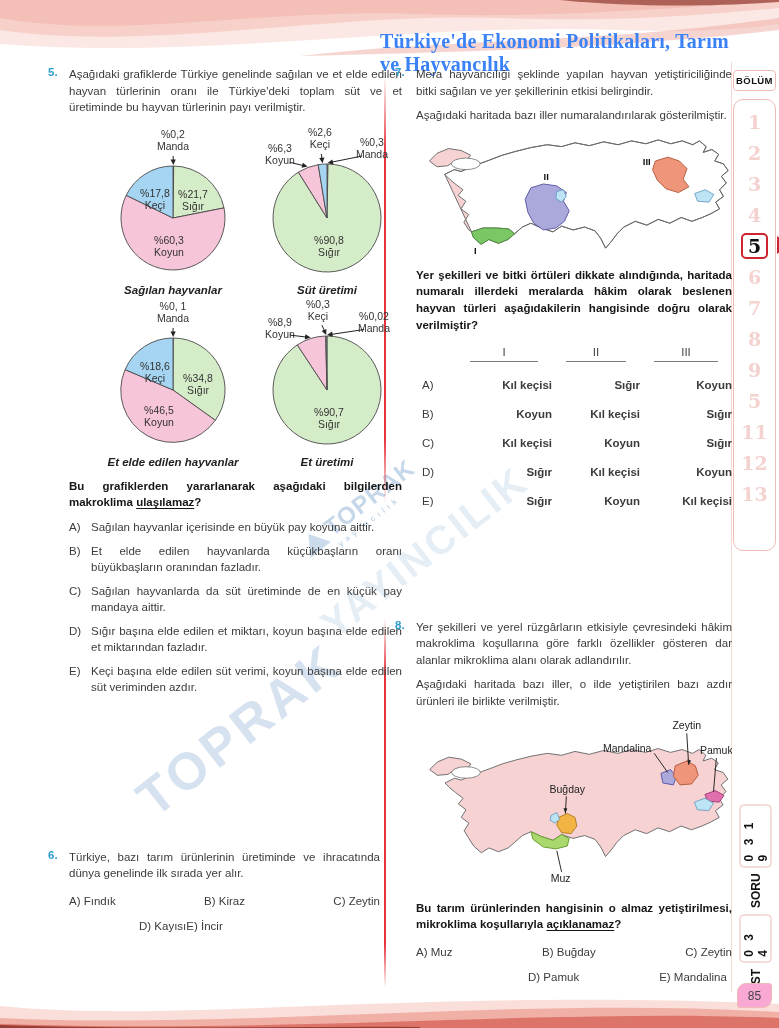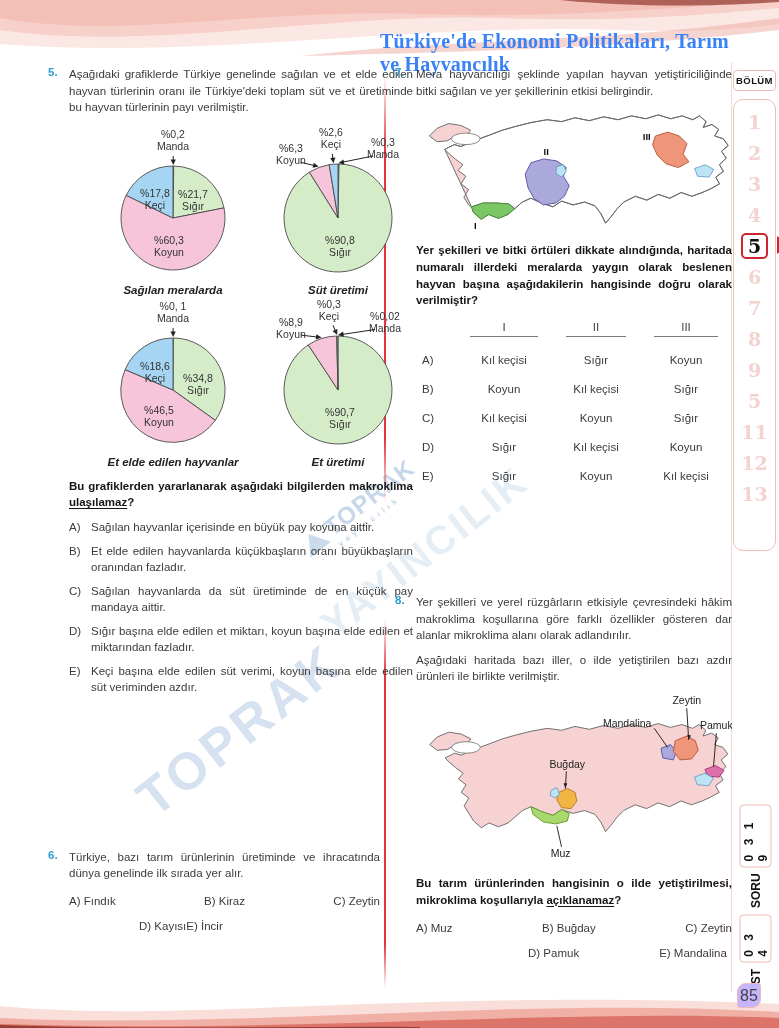--- a/index.html
+++ b/index.html
@@ -39,33 +39,33 @@
   .uline { text-decoration:underline; text-underline-offset:2px; }
 
   .opt { display:flex; margin-top:7.5px; line-height:1.42; }
   .opt-l { width:22px; flex:none; }
   .opt-t { flex:1; text-align:justify; }
 
   .row-opts { display:flex; justify-content:space-between; margin-top:13px; }
   .row-opts2 { display:flex; margin-top:13px; }
 
   
-  .pie-grid { display:grid; grid-template-columns:150px 150px; column-gap:15px;
+  .pie-grid { display:grid; grid-template-columns:150px 150px; column-gap:4px;
               margin:0 0 4px 29px; }
   .pie-cell { text-align:center; }
   .pie-title { font-weight:bold; font-style:italic; font-size:11.5px; color:#222;
                margin-top:-2px; }
 
   
   .anim-table { margin:12px 0 0 6px; }
   .at-head { display:grid; grid-template-columns:34px 96px 88px 92px; }
   .at-head span { text-align:center; border-bottom:1px solid #7a7a7a; padding-bottom:3px;
                   margin:0 14px; color:#444; }
   .at-row { display:grid; grid-template-columns:34px 96px 88px 92px; margin-top:17px; }
-  .at-row .c { text-align:center; }
+  .at-row .c { text-align:right;font-weight:bold; }
 
   
   .map-svg { display:block; margin:8px 0 4px 0; }
   .map-label { font:bold 10px "Liberation Sans", sans-serif; fill:#111; }
   .map-crop  { font:11px "Liberation Sans", sans-serif; fill:#222; }
 
   
   .bolum-box { position:absolute; top:70px; right:3px; width:43px; height:21px;
     background:#fff; border:1px solid #efbbb4; border-radius:4px;
     display:flex; align-items:center; justify-content:center;
@@ -82,24 +82,24 @@
     border-left:12px solid #ce2430; border-top:9px solid transparent;
     border-bottom:9px solid transparent; }
 
   
   .test-vert { position:absolute; left:658px; top:890px; width:195px; height:24px;
     transform:rotate(-90deg); display:flex; align-items:center; gap:6px;
     font-weight:bold; font-size:12px; color:#111; }
   .tb { border:1px solid #efbbb4; border-radius:4px; padding:1px 5px;
         letter-spacing:3px; background:#fff; }
 
-  .page-box { position:absolute; left:737px; top:983px; width:24px; height:25px;
-    background:#c4b5fd; border:1px solid #efbbb4; border-radius:9px 3px 9px 3px;
+  .page-box { position:absolute; left:737px; top:983px; width:35px; height:25px;
+    background:#f9a8d4; border:1px solid #efbbb4; border-radius:9px 3px 9px 3px;
     display:flex; align-items:center; justify-content:center;
-    font-size:16px; color:#444; }
+    font-size:12px; color:#444; }
 
   
   .wm { position:absolute; color:rgba(147,178,214,.38); font-weight:bold;
         pointer-events:none; white-space:nowrap; }
   #wm-big { left:118px; top:700px; font-size:52px; letter-spacing:4px;
             transform:rotate(-38deg); }
   #wm-mid { left:300px; top:530px; font-size:40px; letter-spacing:3px;
             color:rgba(160,190,220,.28); transform:rotate(-38deg); }
   #wm-logo { left:292px; top:492px; transform:rotate(-38deg);
              color:rgba(140,175,212,.5); text-align:center; }
@@ -154,21 +154,21 @@
               <path d="M 75,94 L 75.7,42.0 A 52,52 0 0 1 126.0,83.9 Z" fill="#d5ecc9" stroke="#4a4a4a" stroke-width="0.9" stroke-linejoin="round"></path>
               <path d="M 75,94 L 126.0,83.9 A 52,52 0 1 1 28.2,71.3 Z" fill="#f7c5d9" stroke="#4a4a4a" stroke-width="0.9" stroke-linejoin="round"></path>
               <path d="M 75,94 L 28.2,71.3 A 52,52 0 0 1 75.0,42.0 Z" fill="#a5d5f2" stroke="#4a4a4a" stroke-width="0.9" stroke-linejoin="round"></path>
               <text x="75" y="14" text-anchor="middle" font-size="10.5" fill="#333" font-family="&quot;Liberation Sans&quot;, sans-serif"><tspan x="75" dy="0">%0,2</tspan><tspan x="75" dy="12">Manda</tspan></text>
               <line x1="75.2" y1="32.0" x2="75.3" y2="38.0" stroke="#222" stroke-width="1"></line>
               <path d="M 75.3,41.0 L 72.6,35.5 L 77.8,35.5 Z" fill="#222"></path>
               <text x="95" y="74" text-anchor="middle" font-size="10.5" fill="#333" font-family="&quot;Liberation Sans&quot;, sans-serif"><tspan x="95" dy="0">%21,7</tspan><tspan x="95" dy="12">Sığır</tspan></text>
               <text x="71" y="120" text-anchor="middle" font-size="10.5" fill="#333" font-family="&quot;Liberation Sans&quot;, sans-serif"><tspan x="71" dy="0">%60,3</tspan><tspan x="71" dy="12">Koyun</tspan></text>
               <text x="57" y="73" text-anchor="middle" font-size="10.5" fill="#333" font-family="&quot;Liberation Sans&quot;, sans-serif"><tspan x="57" dy="0">%17,8</tspan><tspan x="57" dy="12">Keçi</tspan></text>
             </svg>
-          <div class="pie-title">Sağılan meralarda</div>
+          <div class="pie-title">Sağılan hayvanlar</div>
         </div>
         <div class="pie-cell">
           <svg id="pie-1" width="150" height="160">
               <path d="M 75,94 L 75.0,40.0 A 54,54 0 0 1 76.0,40.0 Z" fill="#f7c5d9" stroke="#4a4a4a" stroke-width="0.9" stroke-linejoin="round"></path>
               <path d="M 75,94 L 76.0,40.0 A 54,54 0 1 1 46.4,48.2 Z" fill="#d5ecc9" stroke="#4a4a4a" stroke-width="0.9" stroke-linejoin="round"></path>
               <path d="M 75,94 L 46.4,48.2 A 54,54 0 0 1 66.2,40.7 Z" fill="#f7c5d9" stroke="#4a4a4a" stroke-width="0.9" stroke-linejoin="round"></path>
               <path d="M 75,94 L 66.2,40.7 A 54,54 0 0 1 75.0,40.0 Z" fill="#a5d5f2" stroke="#4a4a4a" stroke-width="0.9" stroke-linejoin="round"></path>
               <text x="120" y="22" text-anchor="middle" font-size="10.5" fill="#333" font-family="&quot;Liberation Sans&quot;, sans-serif"><tspan x="120" dy="0">%0,3</tspan><tspan x="120" dy="12">Manda</tspan></text>
               <line x1="110.2" y1="32.0" x2="78.5" y2="38.4" stroke="#222" stroke-width="1"></line>
               <path d="M 75.5,39.0 L 80.4,35.4 L 81.4,40.5 Z" fill="#222"></path>
@@ -261,36 +261,37 @@
     </div>
   </div>
 </div>
 
 <div class="col" id="col-right">
 
   <div class="q">
     <div class="qnum">7.</div>
     <div class="qbody">
       <p class="just para">Mera hayvancılığı şeklinde yapılan hayvan yetiştiriciliğinde bitki sağılan ve yer şekillerinin etkisi belirgindir.</p>
+      <p class="just para">Aşağıdaki haritada bazı iller numaralandırılarak gösterilmiştir.</p>
 
       <svg class="map-svg" width="316" height="125" viewBox="0 0 330 130">
         <path fill="#f7d2d2" stroke="#6b6b6b" stroke-width="1" stroke-linejoin="round" d="M 30,44 L 40,39 L 47,41 L 56,37 L 66,33 L 77,29 L 90,24 L 104,20 L 120,16 L 137,13 L 152,15 L 166,11 L 181,14 L 196,10 L 211,13 L 225,9 L 240,12 L 253,8 L 266,12 L 278,9 L 289,13 L 296,9 L 303,15 L 300,21 L 309,18 L 316,23 L 312,30 L 321,33 L 326,40 L 319,46 L 324,53 L 317,60 L 321,67 L 313,73 L 317,80 L 308,85 L 299,89 L 288,93 L 277,89 L 265,95 L 253,91 L 241,97 L 229,93 L 217,99 L 210,106 L 204,114 L 198,121 L 193,111 L 187,103 L 176,99 L 164,102 L 152,98 L 143,104 L 131,100 L 120,95 L 111,99 L 103,106 L 97,101 L 84,100 L 70,100 L 58,104 L 60,110 L 68,117 L 76,112 L 86,116 L 96,112 L 103,106 L 111,99 L 120,95 L 131,100 L 143,104 L 152,98 L 164,102 L 176,99 L 187,103 L 193,111 L 198,121 L 204,114 L 210,106 L 217,99 L 229,93 L 241,97 L 253,91 L 265,95 L 277,89 L 288,93 L 299,89 L 308,85 L 317,80 L 313,73 L 321,67 L 317,60 L 324,53 L 319,46 L 326,40 L 321,33 L 312,30 L 316,23 L 309,18 L 300,21 L 303,15 L 296,9 L 289,13 L 278,9 L 266,12 L 253,8 L 240,12 L 225,9 L 211,13 L 196,10 L 181,14 L 166,11 L 152,15 L 137,13 L 120,16 L 104,20 L 90,24 L 77,29 L 66,33 L 56,37 L 47,41 L 40,39 L 30,44 L 35,49 L 41,54 L 49,60 L 44,66 L 52,72 L 47,80 L 55,86 L 50,94 L 55,102 L 58,104 Z"></path>
         <path fill="#f7d2d2" stroke="#6b6b6b" stroke-width="1" d="M 14,30 L 22,22 L 34,17 L 47,19 L 57,24 L 52,31 L 42,29 L 33,35 L 22,36 Z"></path>
         <ellipse cx="52" cy="33" rx="15" ry="6" fill="#ffffff" stroke="#6b6b6b" stroke-width="0.8"></ellipse>
         <path fill="#7cc765" stroke="#4c8a3c" stroke-width="1" d="M 58,104 L 70,100 L 84,100 L 97,101 L 103,106 L 96,112 L 86,116 L 76,112 L 68,117 L 60,110 Z"></path>
         <path fill="#aba8dc" stroke="#5b57a5" stroke-width="1" d="M 120,58 L 133,54 L 147,56 L 157,63 L 154,72 L 160,82 L 155,93 L 146,100 L 133,102 L 123,95 L 117,84 L 114,70 Z"></path>
         <path fill="#bce4f5" stroke="#5a93b8" stroke-width="0.8" d="M 147,62 L 154,60 L 157,67 L 152,73 L 146,69 Z"></path>
         <path fill="#ef9579" stroke="#b35a3e" stroke-width="1" d="M 250,30 L 263,26 L 275,30 L 283,38 L 279,49 L 285,57 L 274,63 L 261,59 L 252,50 L 247,39 Z"></path>
         <path fill="#bce4f5" stroke="#5a93b8" stroke-width="0.8" d="M 291,64 L 302,60 L 311,65 L 306,73 L 294,72 Z"></path>
         <text class="map-label" x="62" y="127" text-anchor="middle">I</text>
         <text class="map-label" x="136" y="50" text-anchor="middle">II</text>
         <text class="map-label" x="241" y="34" text-anchor="middle">III</text>
       </svg>
 
-      <p class="stem just" style="margin-top:10px">Yer şekilleri ve bitki örtüleri dikkate alındığında, haritada numaralı illerdeki meralarda yaygın olarak beslenen hayvan başına aşağıdakilerin hangisinde doğru olarak verilmiştir?</p>
+      <p class="stem just" style="margin-top:10px">Yer şekilleri ve bitki örtüleri dikkate alındığında, haritada numaralı illerdeki meralarda hâkim olarak beslenen hayvan türleri aşağıdakilerin hangisinde doğru olarak verilmiştir?</p>
 
       <div class="anim-table">
         <div class="at-head">
           <span style="border:none"></span>
           <span>I</span>
           <span>II</span>
           <span>III</span>
         </div>
         <div class="at-row">
             <span>A)</span>
@@ -354,21 +355,21 @@
           <path d="M 283,16 L 285,49"></path>
           <path d="M 285,49 L 283.5,43.5 L 287.5,44.5 Z" fill="#222" stroke="none"></path>
           <path d="M 249,37 L 263,57"></path>
           <path d="M 314,42 L 311,77"></path>
           <path d="M 157,82 L 156,100"></path>
           <path d="M 156,100 L 154,94.5 L 158,94.5 Z" fill="#222" stroke="none"></path>
           <path d="M 152,161 L 147,139"></path>
         </g>
       </svg>
 
-      <p class="stem just" style="margin-top:10px"><span>Bu tarım ürünlerinden hangisinin o ilde yetiştirilmesi, mikroklima koşullarıyla </span><span class="uline">açıklanamaz</span><span>?</span></p>
+      <p class="stem just" style="margin-top:10px"><span>Bu tarım ürünlerinden hangisinin o almaz yetiştirilmesi, mikroklima koşullarıyla </span><span class="uline">açıklanamaz</span><span>?</span></p>
 
       <div class="row-opts">
         <span><span>A)</span> <span>Muz</span></span>
         <span><span>B)</span> <span>Buğday</span></span>
         <span><span>C)</span> <span>Zeytin</span></span>
       </div>
       <div class="row-opts2">
         <span style="margin-left:112px"><span>D)</span> <span>Pamuk</span></span>
         <span style="margin-left:80px"><span>E)</span> <span>Mandalina</span></span>
       </div>

